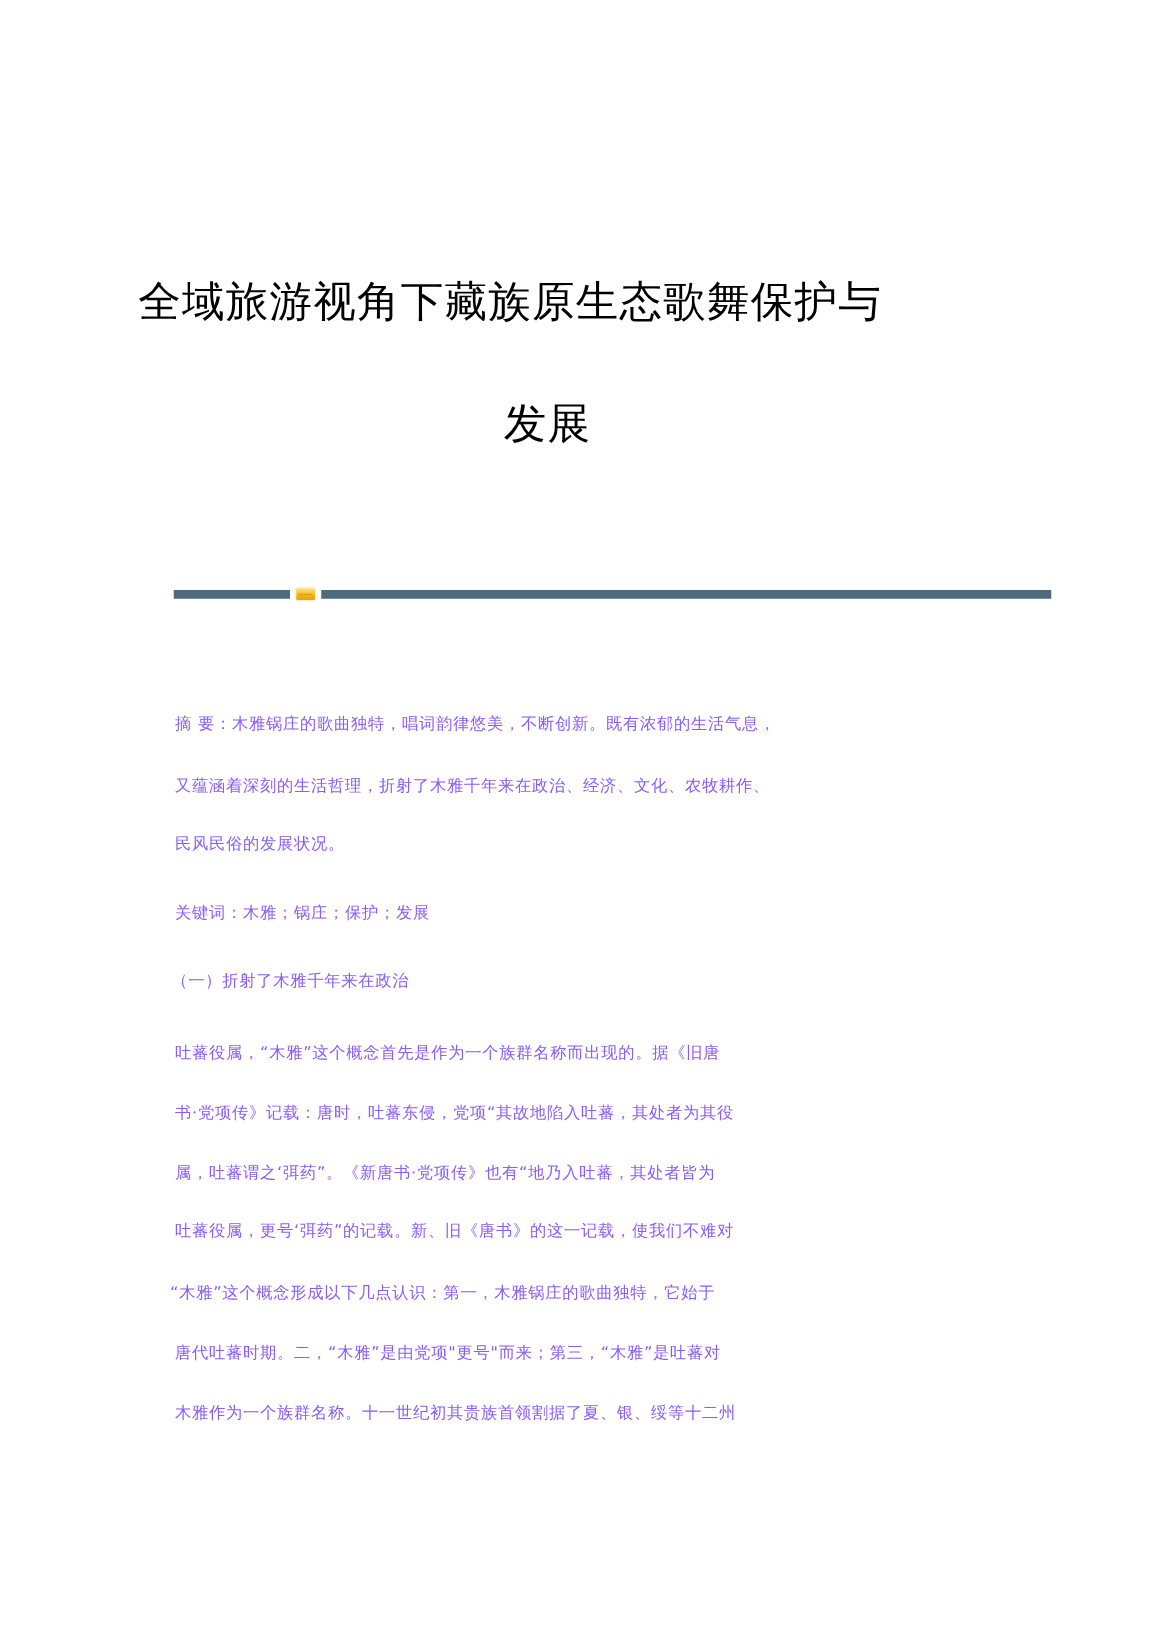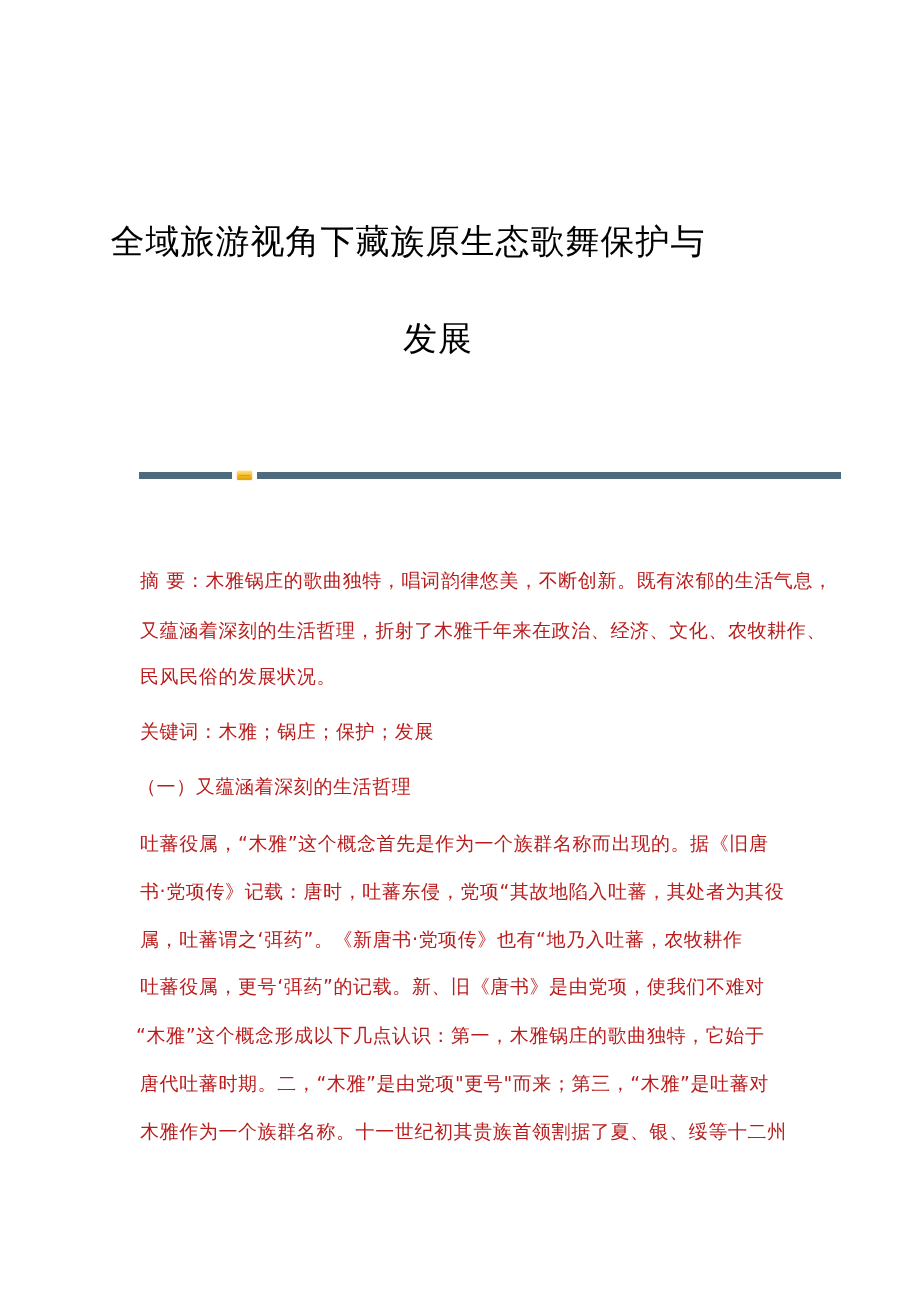--- a/index.html
+++ b/index.html
@@ -10,22 +10,22 @@
                 font-size: 34px; color: #000; letter-spacing: 1px; }
   #title1 { top: 219px; }
   #title2 { top: 316px; padding-left: 30px; }
   .divider { position: absolute; top: 472px; height: 7px; background: #4e6b7e; }
   #div-left { left: 139px; width: 93px; }
   #div-right { left: 257px; width: 584px; }
   .divider-ornament { position: absolute; left: 237px; top: 471px; width: 15px; height: 9px;
                       background: linear-gradient(#ffe07a, #f2b51c 60%, #e0a010);
                       border-radius: 1px; box-shadow: 0 0 2px #f6cf60; }
   .ornament-line { position:absolute; left:2px; right:2px; top:4px; height:1px; background:#c98a00; opacity:.6; }
-  .line { position: absolute; left: 140px; font-size: 19px; line-height: 20px; white-space: nowrap;
-          letter-spacing: 0.6px; color: #b91c1c; text-align: center; }
+  .line { position: absolute; left: 140px; font-size: 13px; line-height: 20px; white-space: nowrap;
+          letter-spacing: 0.6px; color: #8b5cf6; text-align: center; }
 </style>
 </head>
 <body>
 
 <div>
   <div id="title1" class="title-line">全域旅游视角下藏族原生态歌舞保护与</div>
   <div id="title2" class="title-line">发展</div>
 
   <div>
     <div id="div-left" class="divider"></div>
@@ -35,24 +35,24 @@
     <div id="div-right" class="divider"></div>
   </div>
 
   <div>
     <div class="line" style="top:570px">摘  要：木雅锅庄的歌曲独特，唱词韵律悠美，不断创新。既有浓郁的生活气息，</div>
     <div class="line" style="top:620px">又蕴涵着深刻的生活哲理，折射了木雅千年来在政治、经济、文化、农牧耕作、</div>
     <div class="line" style="top:666px">民风民俗的发展状况。</div>
   </div>
 
   <div class="line" style="top:721px">关键词：木雅；锅庄；保护；发展</div>
-  <div class="line" style="top:776px; left:137px">（一）又蕴涵着深刻的生活哲理</div>
+  <div class="line" style="top:776px; left:137px">（一）折射了木雅千年来在政治</div>
 
   <div>
     <div class="line" style="top:833px">吐蕃役属，“木雅”这个概念首先是作为一个族群名称而出现的。据《旧唐</div>
     <div class="line" style="top:881px">书·党项传》记载：唐时，吐蕃东侵，党项“其故地陷入吐蕃，其处者为其役</div>
-    <div class="line" style="top:929px">属，吐蕃谓之‘弭药”。《新唐书·党项传》也有“地乃入吐蕃，农牧耕作</div>
-    <div class="line" style="top:976px">吐蕃役属，更号‘弭药”的记载。新、旧《唐书》是由党项，使我们不难对</div>
+    <div class="line" style="top:929px">属，吐蕃谓之‘弭药”。《新唐书·党项传》也有“地乃入吐蕃，其处者皆为</div>
+    <div class="line" style="top:976px">吐蕃役属，更号‘弭药”的记载。新、旧《唐书》的这一记载，使我们不难对</div>
     <div class="line" style="top:1025px; left:136px">“木雅”这个概念形成以下几点认识：第一，木雅锅庄的歌曲独特，它始于</div>
     <div class="line" style="top:1073px">唐代吐蕃时期。二，“木雅”是由党项"更号"而来；第三，“木雅”是吐蕃对</div>
     <div class="line" style="top:1121px">木雅作为一个族群名称。十一世纪初其贵族首领割据了夏、银、绥等十二州</div>
   </div>
 </div>
 
 </body></html>

